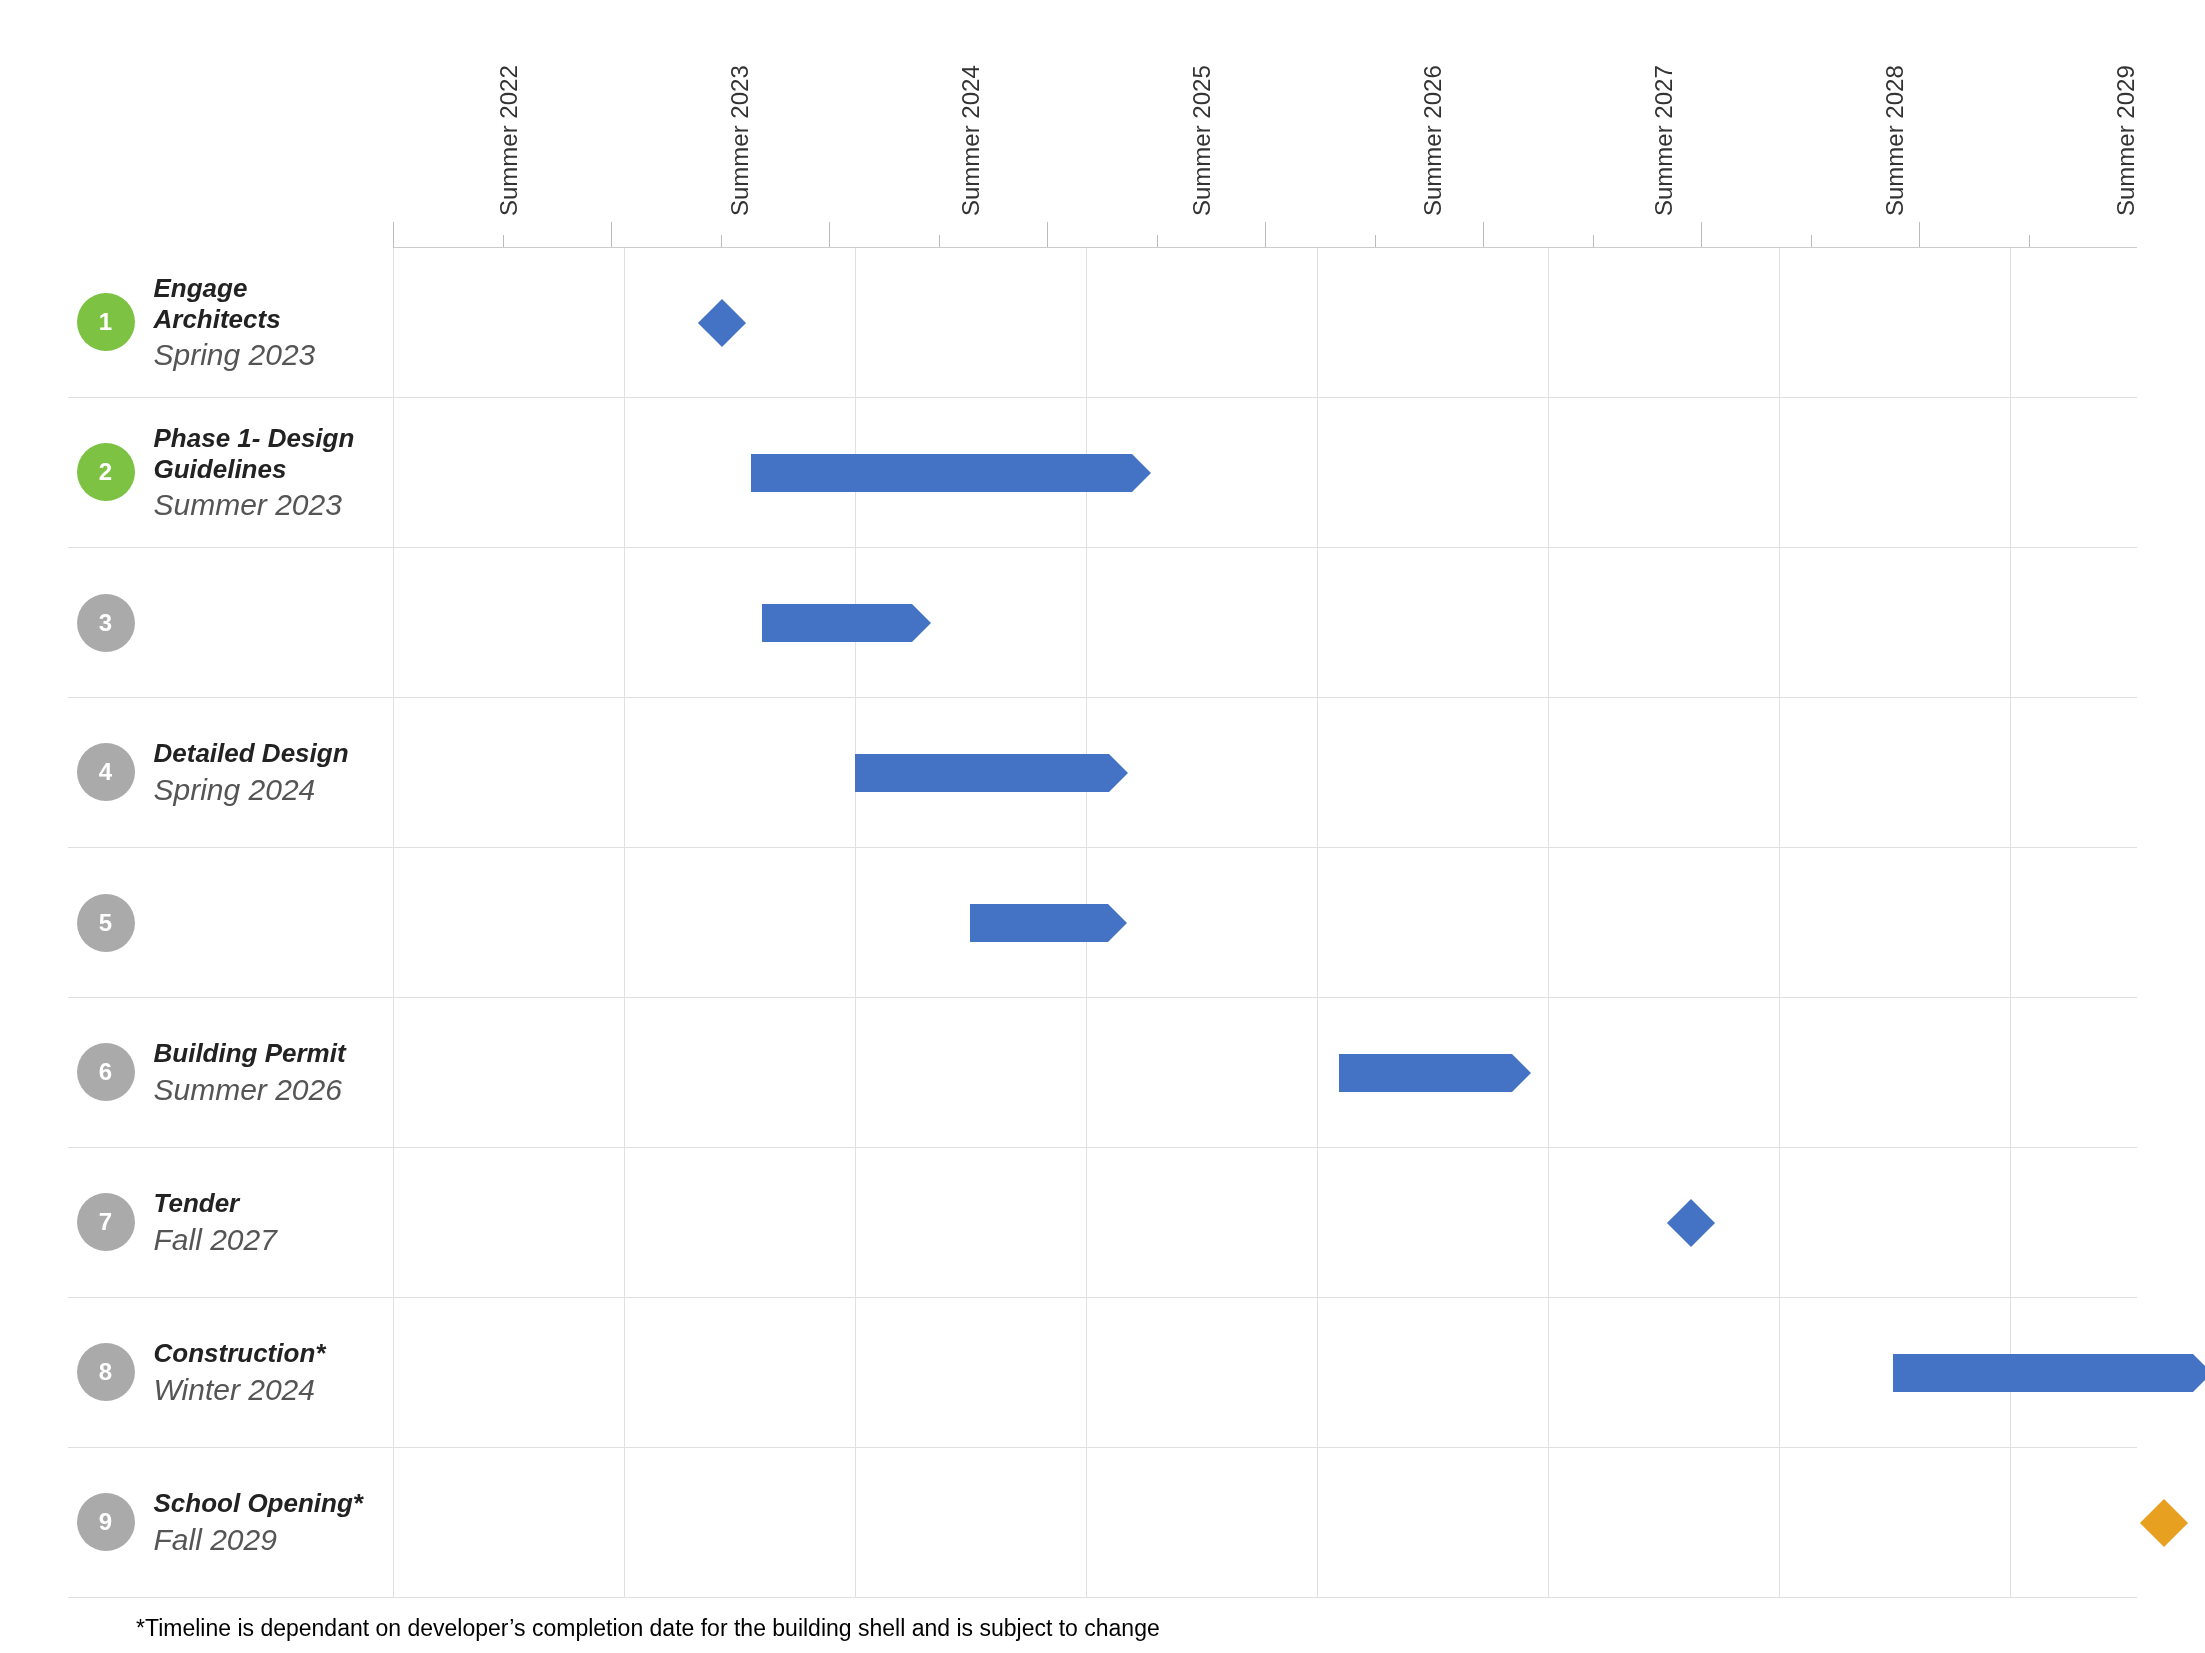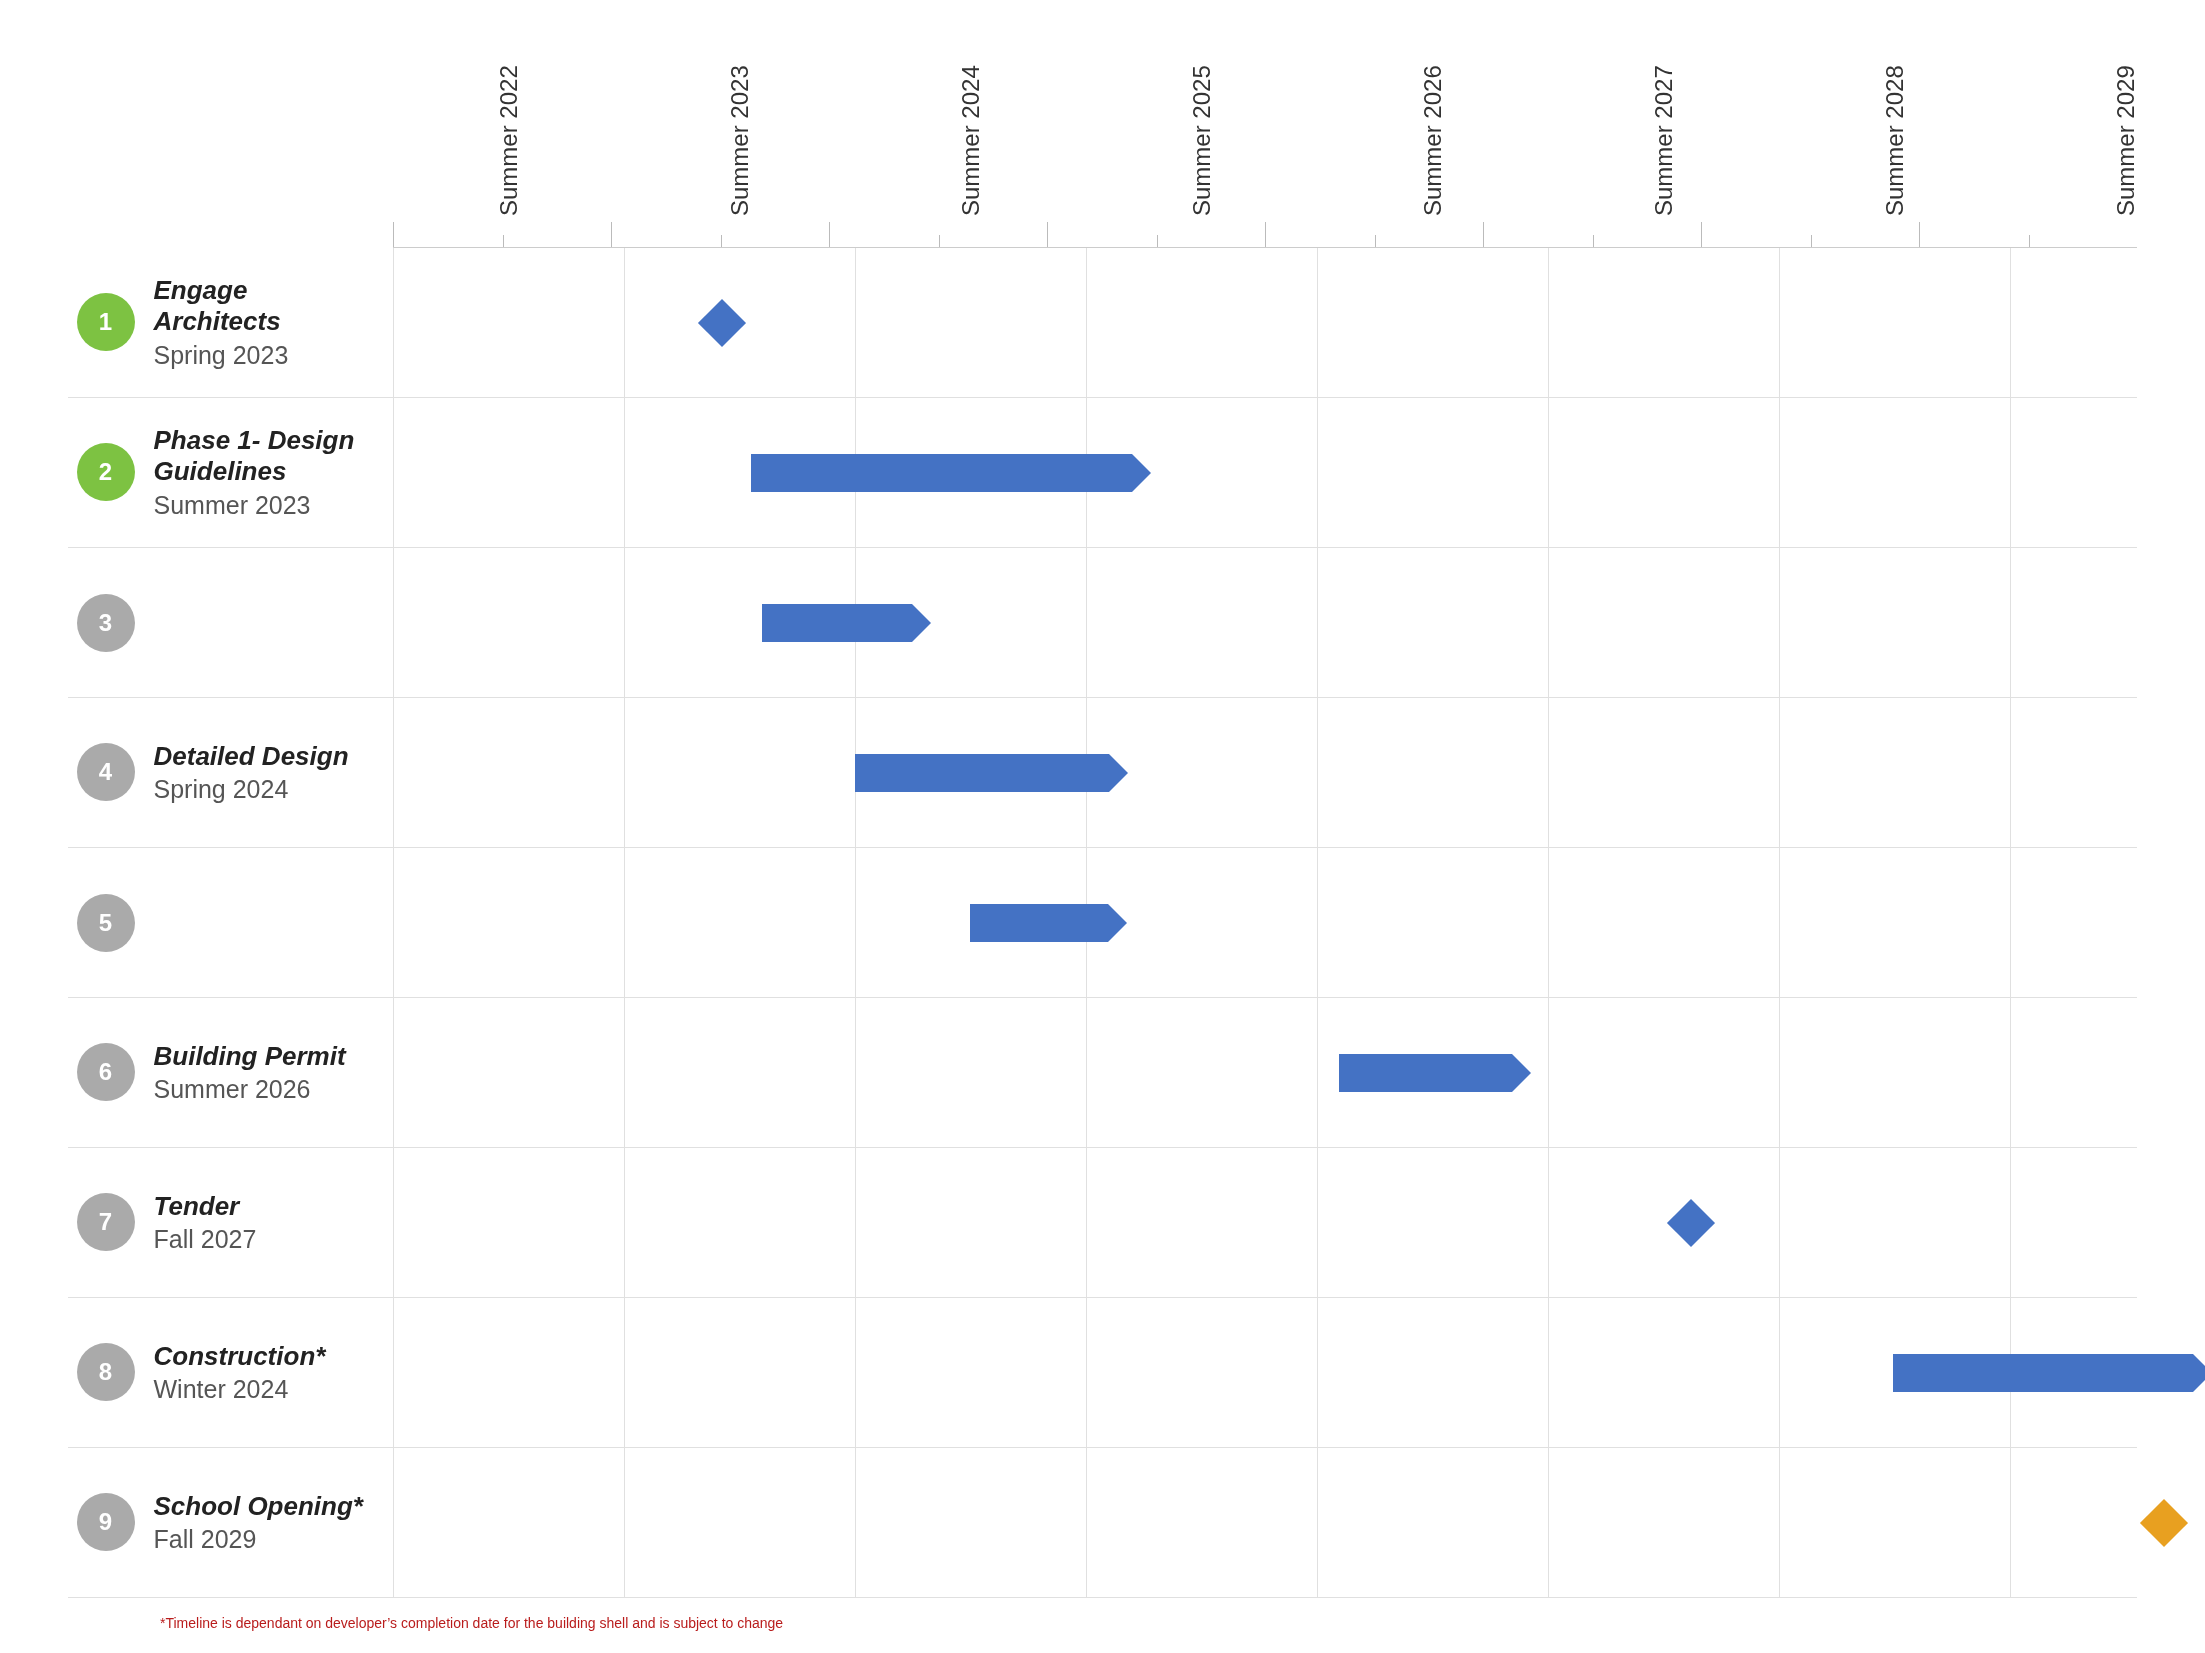--- a/index.html
+++ b/index.html
@@ -91,24 +91,25 @@
     .task-text {}
     .task-name {
       font-size: 26px;
       font-weight: bold;
       color: #222;
       display: block;
       line-height: 1.2;
       font-style: italic;
     }
     .task-date {
-      font-size: 25px;
+      font-size: 30px;
       color: #555;
       display: block;
       margin-top: 3.4px;
+      font-style: italic;
     }
     .gantt-cells {
       display: flex;
       flex: 1;
       height: 100%;
       align-items: center;
     }
     .gantt-cell {
       width: 231px;
       height: 100%;
@@ -146,24 +147,24 @@
       position: absolute;
       right: -19px;
       top: 0;
       width: 0;
       height: 0;
       border-top: 19px solid transparent;
       border-bottom: 19px solid transparent;
       border-left: 19px solid #4472c4;
     }
     .footnote {
-      font-size: 14px;
-      color: #b91c1c;
+      font-size: 23px;
+      color: #000000;
       margin-top: 17px;
-      margin-left: 92px;
+      margin-left: 68px;
     }
   </style>
 </head>
 <body>
 
 <div class="chart-container">
 
   <div class="header-row">
   <div class="col-header">Summer 2022</div>
       <div class="col-header">Summer 2023</div>

